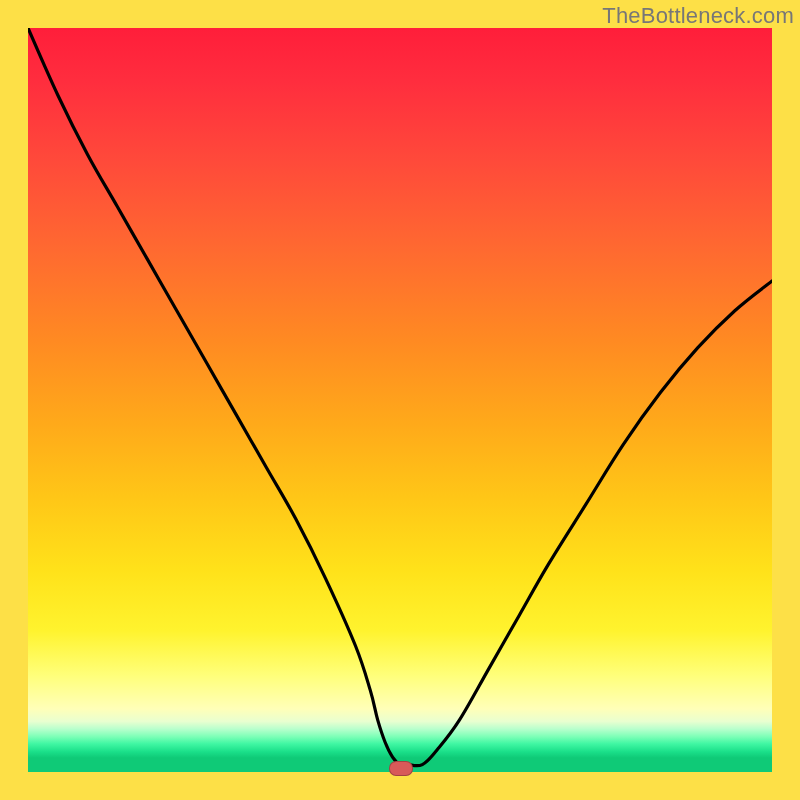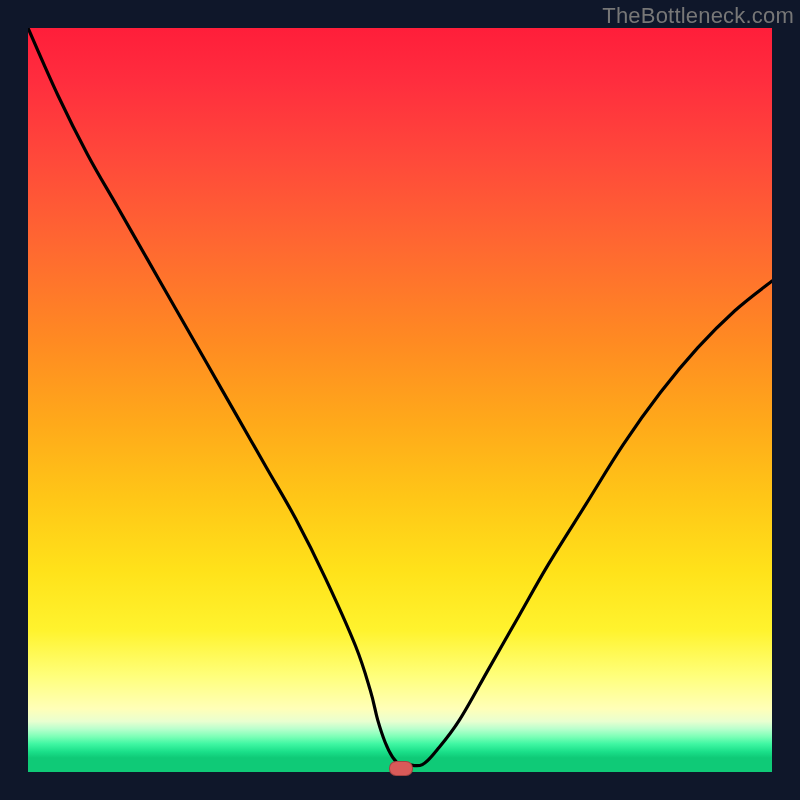--- a/index.html
+++ b/index.html
@@ -10,21 +10,21 @@
     background: #000;
     overflow: hidden;
     font-family: Arial, Helvetica, sans-serif;
   }
   .frame {
     position: absolute;
     top: 0;
     left: 0;
     width: 800px;
     height: 800px;
-    background: #0f172a;
+    background: #fde047;
   }
   .plot {
     position: absolute;
     top: 28px;
     left: 28px;
     width: 744px;
     height: 744px;
     
     background: linear-gradient(
       to bottom,

